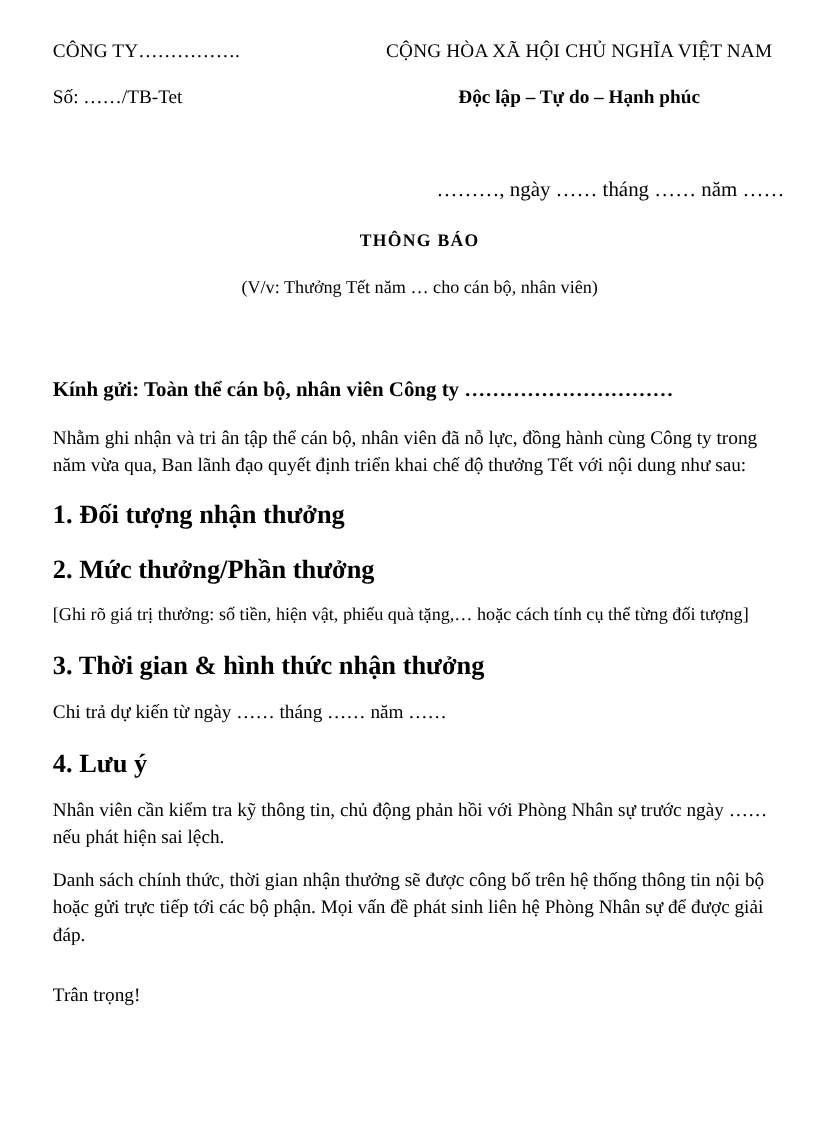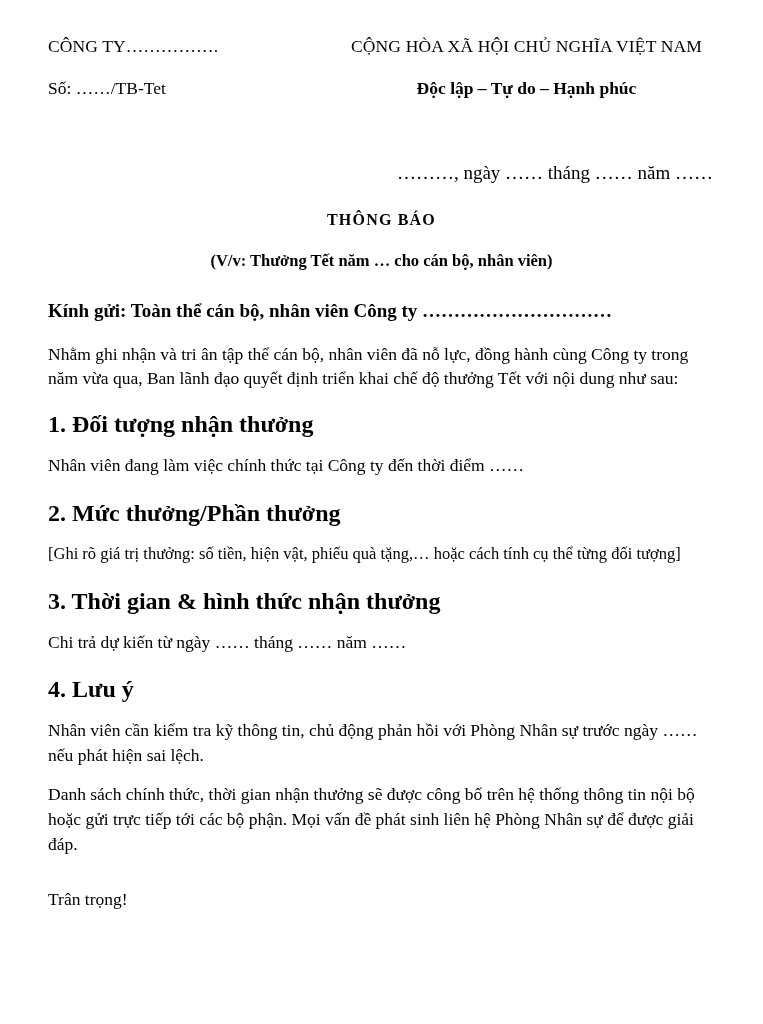--- a/index.html
+++ b/index.html
@@ -94,26 +94,26 @@
   .doc-title {
     font-size: 16px;
     font-weight: bold;
     letter-spacing: 1.2px;
     line-height: 1.2;
   }
 
   .doc-subtitle {
     margin-top: 22px;
     font-size: 16.5px;
-    font-weight: bold;
+    font-weight: normal;
   }
 
   
   .body-content {
-    margin-top: 28px;
+    margin-top: 72px;
   }
 
   .recipient {
     font-size: 19px;
     font-weight: bold;
     line-height: 1.3;
     margin-bottom: 18px;
     white-space: nowrap;
   }
 
@@ -175,21 +175,20 @@
     <div class="doc-subtitle">(V/v: Thưởng Tết năm … cho cán bộ, nhân viên)</div>
   </div>
 
   <div class="body-content">
 
     <div class="recipient">Kính gửi: Toàn thể cán bộ, nhân viên Công ty …………………………</div>
 
     <p class="para">Nhằm ghi nhận và tri ân tập thể cán bộ, nhân viên đã nỗ lực, đồng hành cùng Công ty trong năm vừa qua, Ban lãnh đạo quyết định triển khai chế độ thưởng Tết với nội dung như sau:</p>
 
     <h2 class="section-heading">1. Đối tượng nhận thưởng</h2>
-    <p class="para tight">Nhân viên đang làm việc chính thức tại Công ty đến thời điểm ……</p>
 
     <h2 class="section-heading">2. Mức thưởng/Phần thưởng</h2>
     <p class="para small tight">[Ghi rõ giá trị thưởng: số tiền, hiện vật, phiếu quà tặng,… hoặc cách tính cụ thể từng đối tượng]</p>
 
     <h2 class="section-heading">3. Thời gian &amp; hình thức nhận thưởng</h2>
     <p class="para tight">Chi trả dự kiến từ ngày …… tháng …… năm ……</p>
 
     <h2 class="section-heading">4. Lưu ý</h2>
     <p class="para tight">Nhân viên cần kiểm tra kỹ thông tin, chủ động phản hồi với Phòng Nhân sự trước ngày …… nếu phát hiện sai lệch.</p>
     <p class="para tight">Danh sách chính thức, thời gian nhận thưởng sẽ được công bố trên hệ thống thông tin nội bộ hoặc gửi trực tiếp tới các bộ phận.  Mọi vấn đề phát sinh liên hệ Phòng Nhân sự để được giải đáp.</p>

